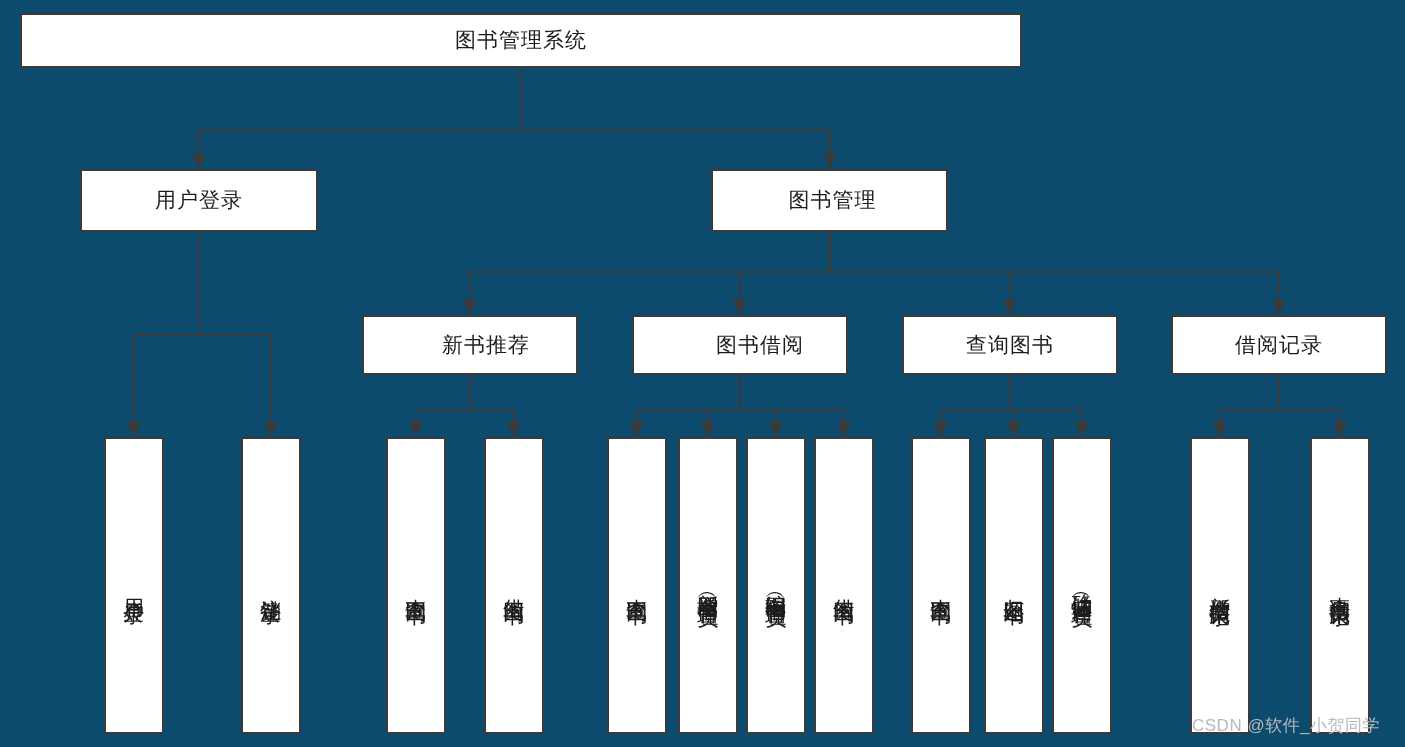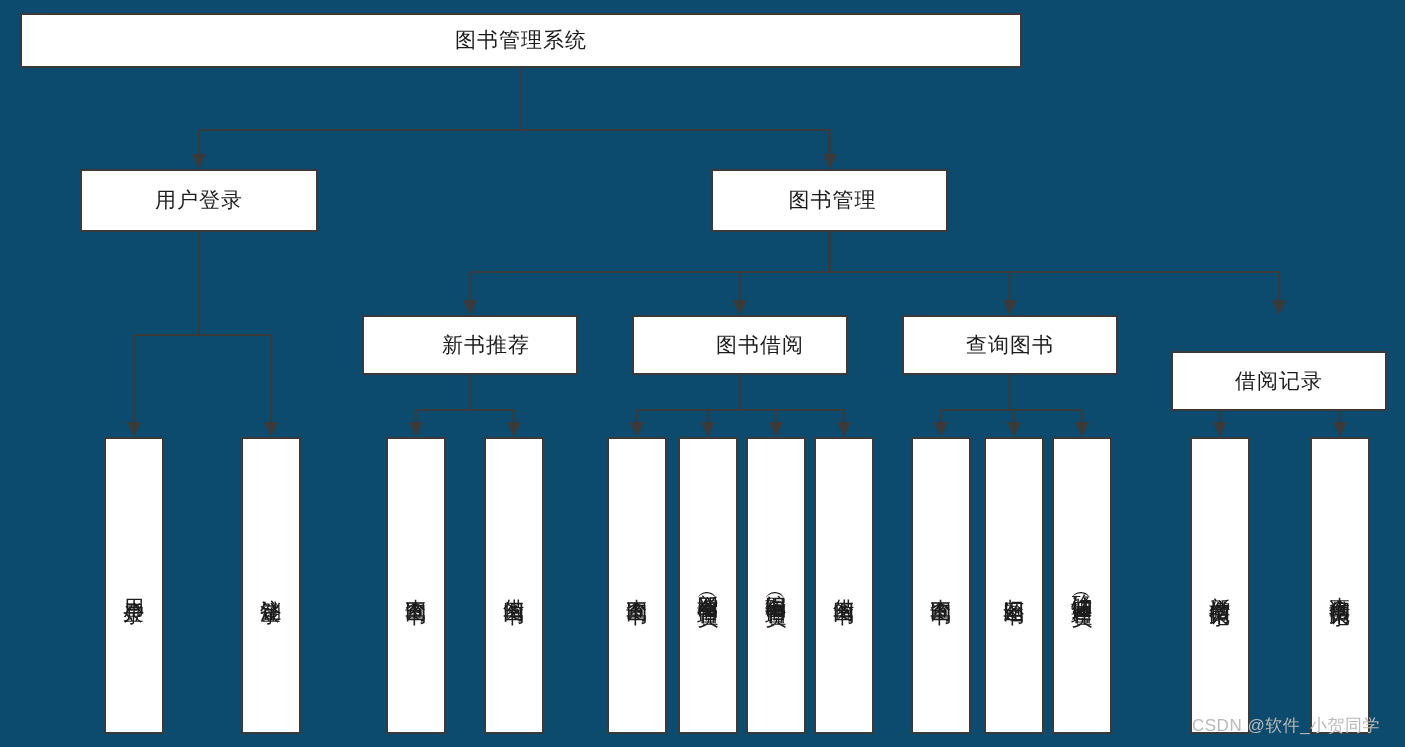--- a/index.html
+++ b/index.html
@@ -140,21 +140,21 @@
       </div>
       <div class="node" style="left: 362px; top: 315px; width: 216px; height: 60px; padding-left: 32px;">
         <span class="lbl">新书推荐</span>
       </div>
       <div class="node" style="left: 632px; top: 315px; width: 216px; height: 60px; padding-left: 40px;">
         <span class="lbl">图书借阅</span>
       </div>
       <div class="node" style="left: 902px; top: 315px; width: 216px; height: 60px;">
         <span class="lbl">查询图书</span>
       </div>
-      <div class="node" style="left: 1171px; top: 315px; width: 216px; height: 60px; margin-top: 36px;">
+      <div class="node" style="left: 1171px; top: 315px; width: 216px; height: 60px;">
         <span class="lbl">借阅记录</span>
       </div>
       <div class="node vertical" style="left: 104px; top: 437px; width: 60px; height: 297px;">
         <span class="lbl">用户登录</span>
       </div>
       <div class="node vertical" style="left: 241px; top: 437px; width: 60px; height: 297px;">
         <span class="lbl">注销登录</span>
       </div>
       <div class="node vertical" style="left: 386px; top: 437px; width: 60px; height: 297px;">
         <span class="lbl">查询图书</span>

